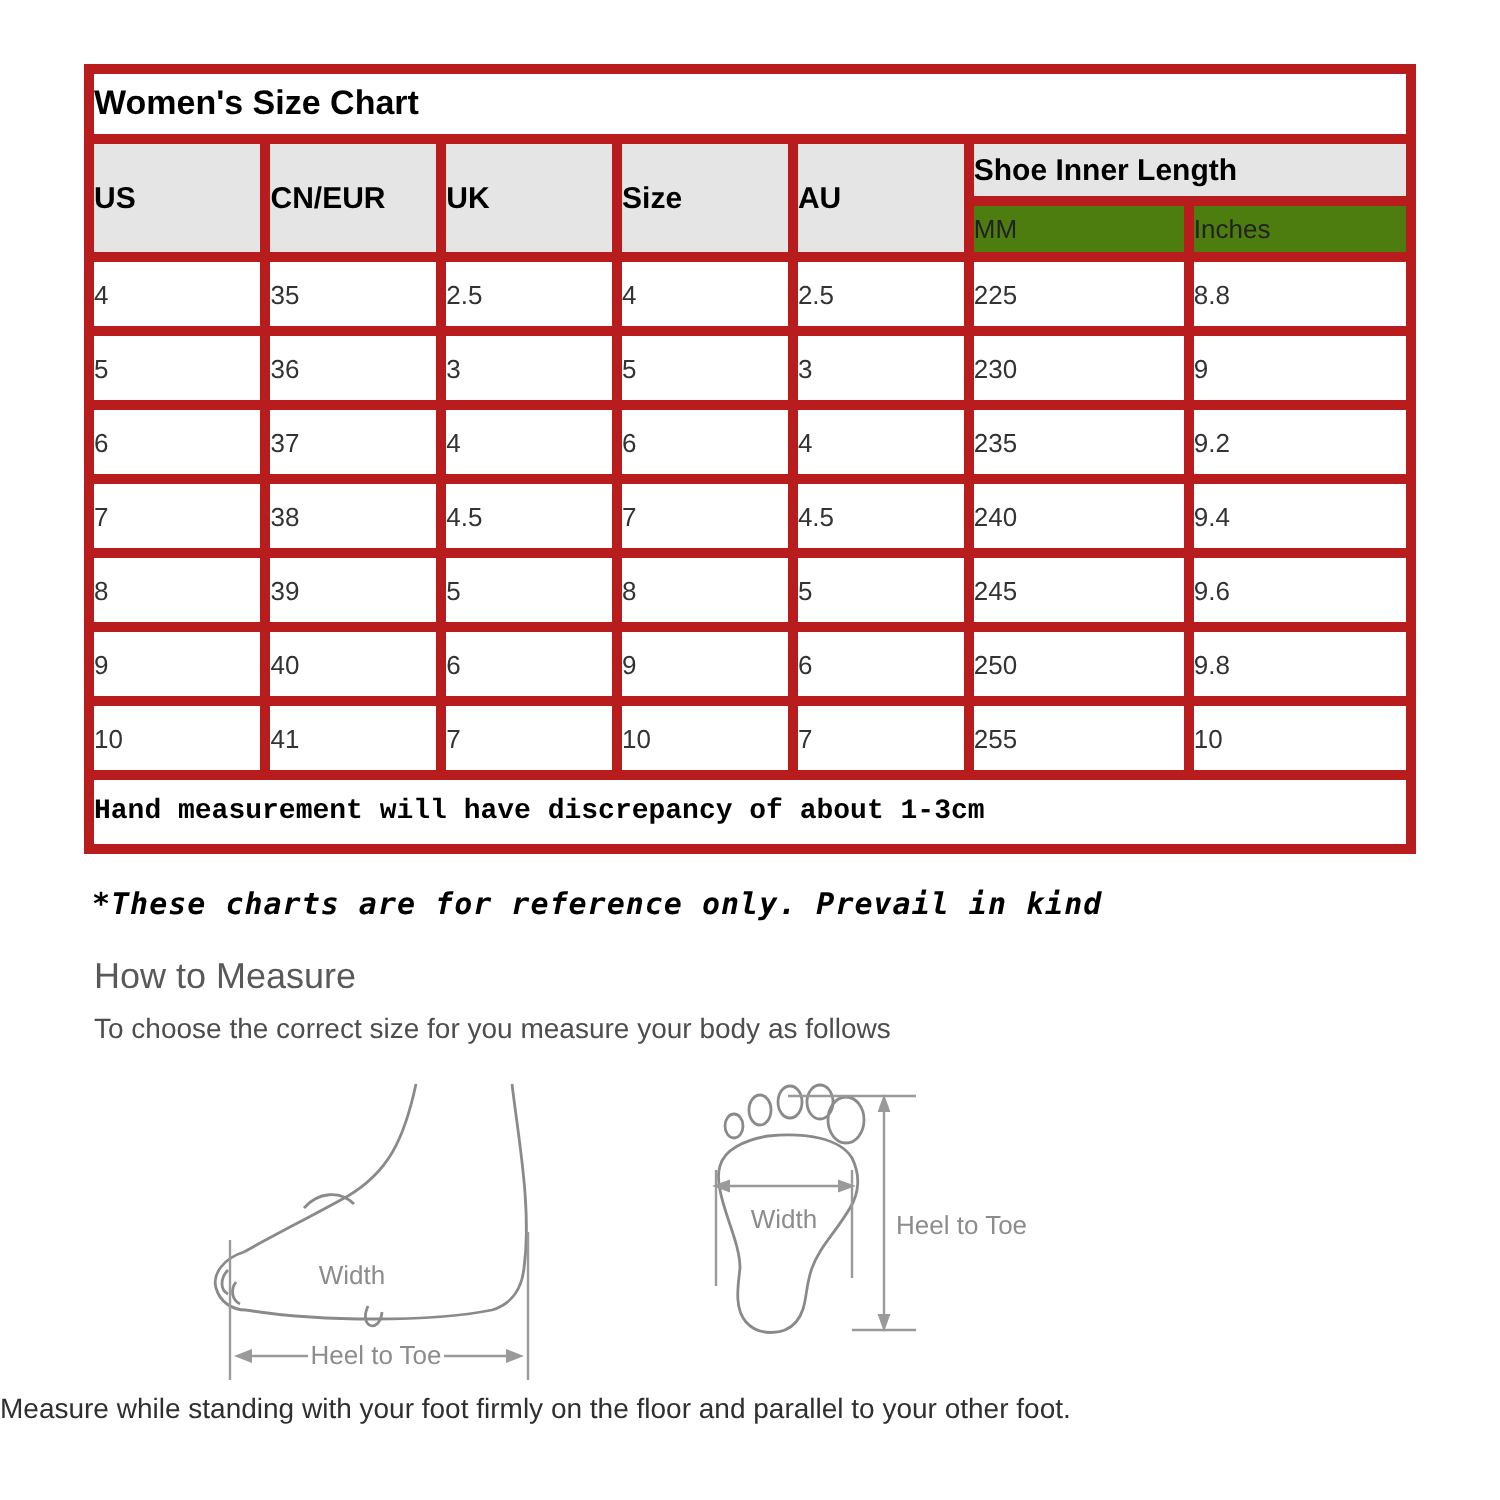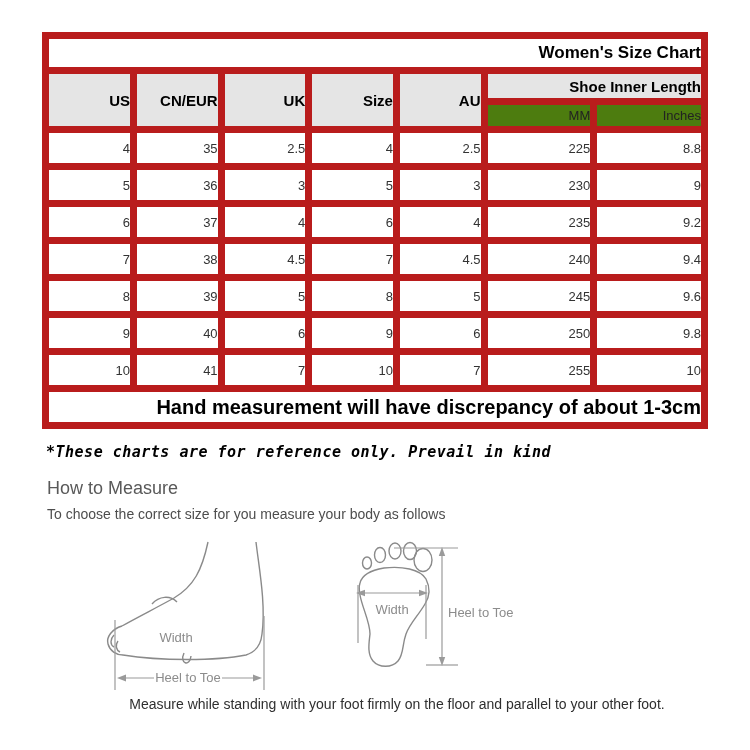--- a/index.html
+++ b/index.html
@@ -7,63 +7,63 @@
   body { position:relative; overflow:hidden; font-family:"Liberation Sans", sans-serif; }
 
   
   .size-table {
     position:absolute; left:42px; top:32px; width:666px;
     border-collapse:collapse;
     border:2px solid #3a3a3a;
     table-layout:fixed;
   }
   .size-table th, .size-table td {
-    border:7px solid #b91c1c;
-    text-align:right; vertical-align:middle;
+    border:5px solid #b91c1c;
+    text-align:left; vertical-align:middle;
     color:#111;
   }
   .title-row th {
     height:35px; background:#ffffff;
     font-size:17px; font-weight:bold; color:#000;
   }
   .head-row th {
     height:31px; background:#e5e5e5;
     font-size:15px; font-weight:bold; color:#000;
   }
   .subhead-row th {
     height:28px; background:#4d7c0f;
     font-size:13px; font-weight:normal; color:#222;
   }
   .size-table tbody td {
     height:37px; font-size:13px; color:#333;
   }
   .size-table tfoot td {
     height:37px;
-    font-family:Liberation Sans, sans-serif;
-    font-weight:bold; font-size:20px; color:#000;
+    font-family:Liberation Mono, monospace;
+    font-weight:bold; font-size:14px; color:#000;
   }
 
   
   .reference-note {
     position:absolute; left:46px; top:443px;
     font-family:"DejaVu Sans Mono", monospace;
     font-weight:bold; font-size:15px; color:#000;
     letter-spacing:0.5px; white-space:nowrap;font-style:italic;
   }
   .htm-heading {
     position:absolute; left:47px; top:478px;
     font-size:18px; color:#595959;text-align:center;
   }
   .htm-subheading {
     position:absolute; left:47px; top:506px;
     font-size:14px; color:#4d4d4d;
   }
   .measure-caption {
     position:absolute; left:0; top:696px; width:750px;
-    text-align:center; font-size:14px; color:#2f2f2f;padding-left:44px;
+    font-size:14px; color:#2f2f2f;
   }
 
   
   .svg-side { position:absolute; left:98px; top:540px; }
   .svg-top  { position:absolute; left:350px; top:535px; }
   .diag-line  { stroke:#8a8a8a; stroke-width:1.4; fill:none; }
   .dim-line   { stroke:#9a9a9a; stroke-width:1.2; fill:none; }
   .dim-head   { fill:#9a9a9a; stroke:none; }
   .diag-label {
     font-family:"Liberation Sans", sans-serif;

